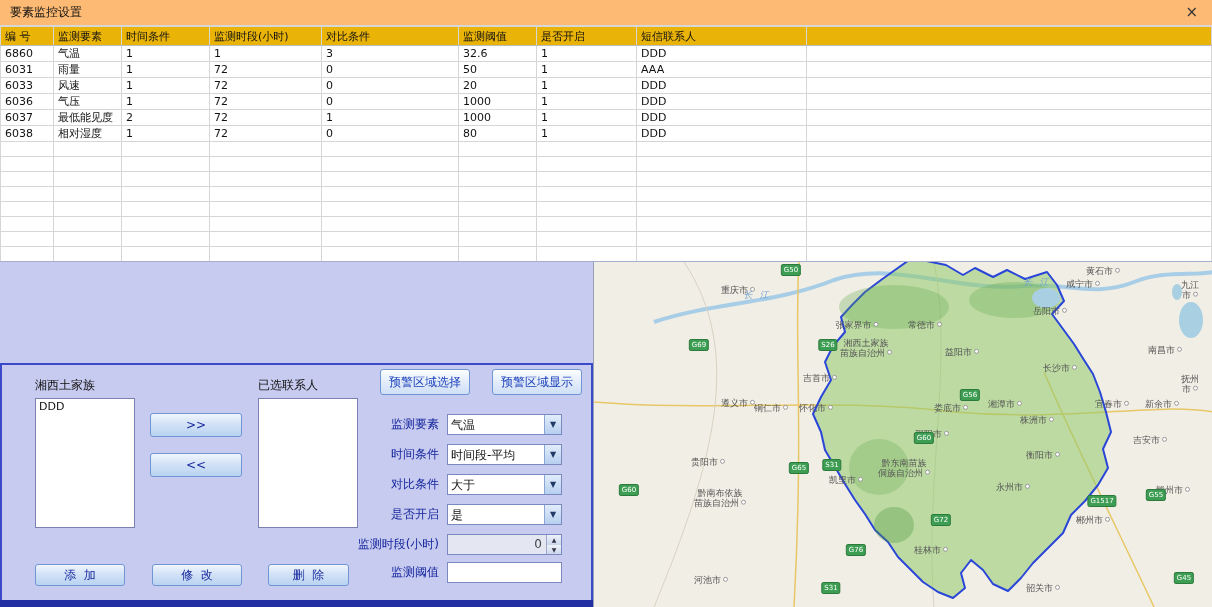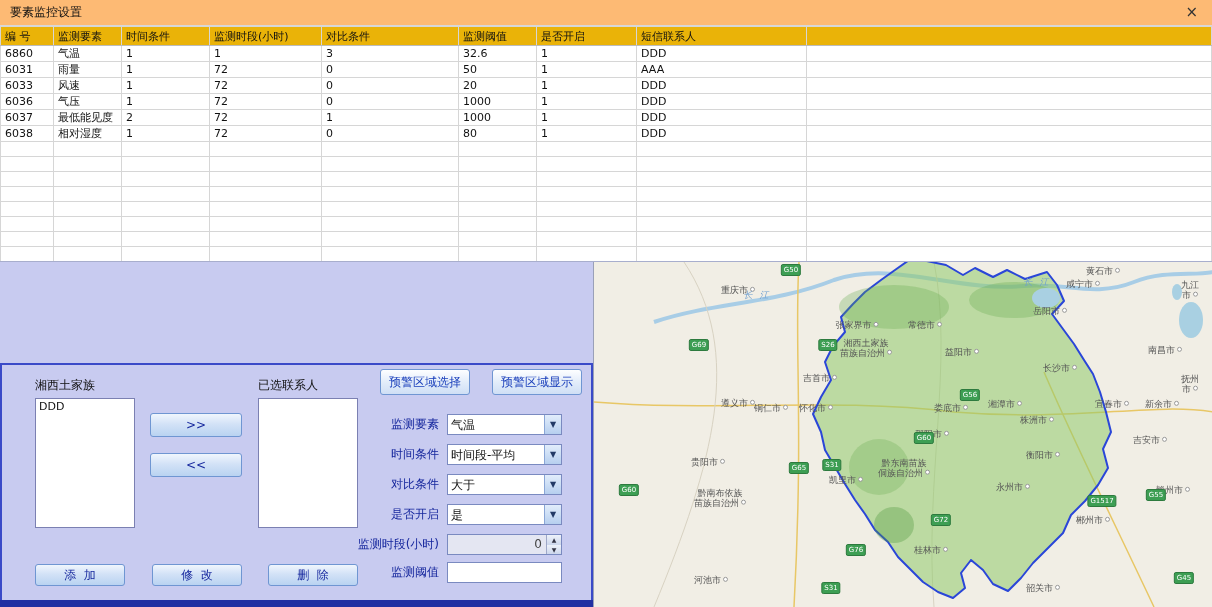--- a/index.html
+++ b/index.html
@@ -324,21 +324,21 @@
               </span>
           </div>
         </div>
         <div class="form-row" style="top:197px">
           <span class="flabel">监测阈值</span>
           <input class="txt" value="" style="">
         </div>
 
         <div class="btn" style="left:33px;top:199px;width:90px;height:22px">添  加</div>
         <div class="btn" style="left:150px;top:199px;width:90px;height:22px">修  改</div>
-        <div class="btn" style="left:266px;top:199px;width:90px;height:22px">删  除</div>
+        <div class="btn" style="left:266px;top:199px;width:81px;height:22px">删  除</div>
       </div>
       <div class="bottombar"></div>
     </div>
 
     <div class="map">
       <svg class="map-svg" width="619" height="345" viewBox="0 0 619 345">
         <rect width="619" height="345" fill="#f1eee5"></rect>
 
         <path d="M60,60 C120,40 180,42 240,18 C300,-2 360,30 430,24 C470,20 500,36 540,20 C570,8 600,14 619,10" stroke="#a8cde6" stroke-width="4" fill="none"></path>
 

